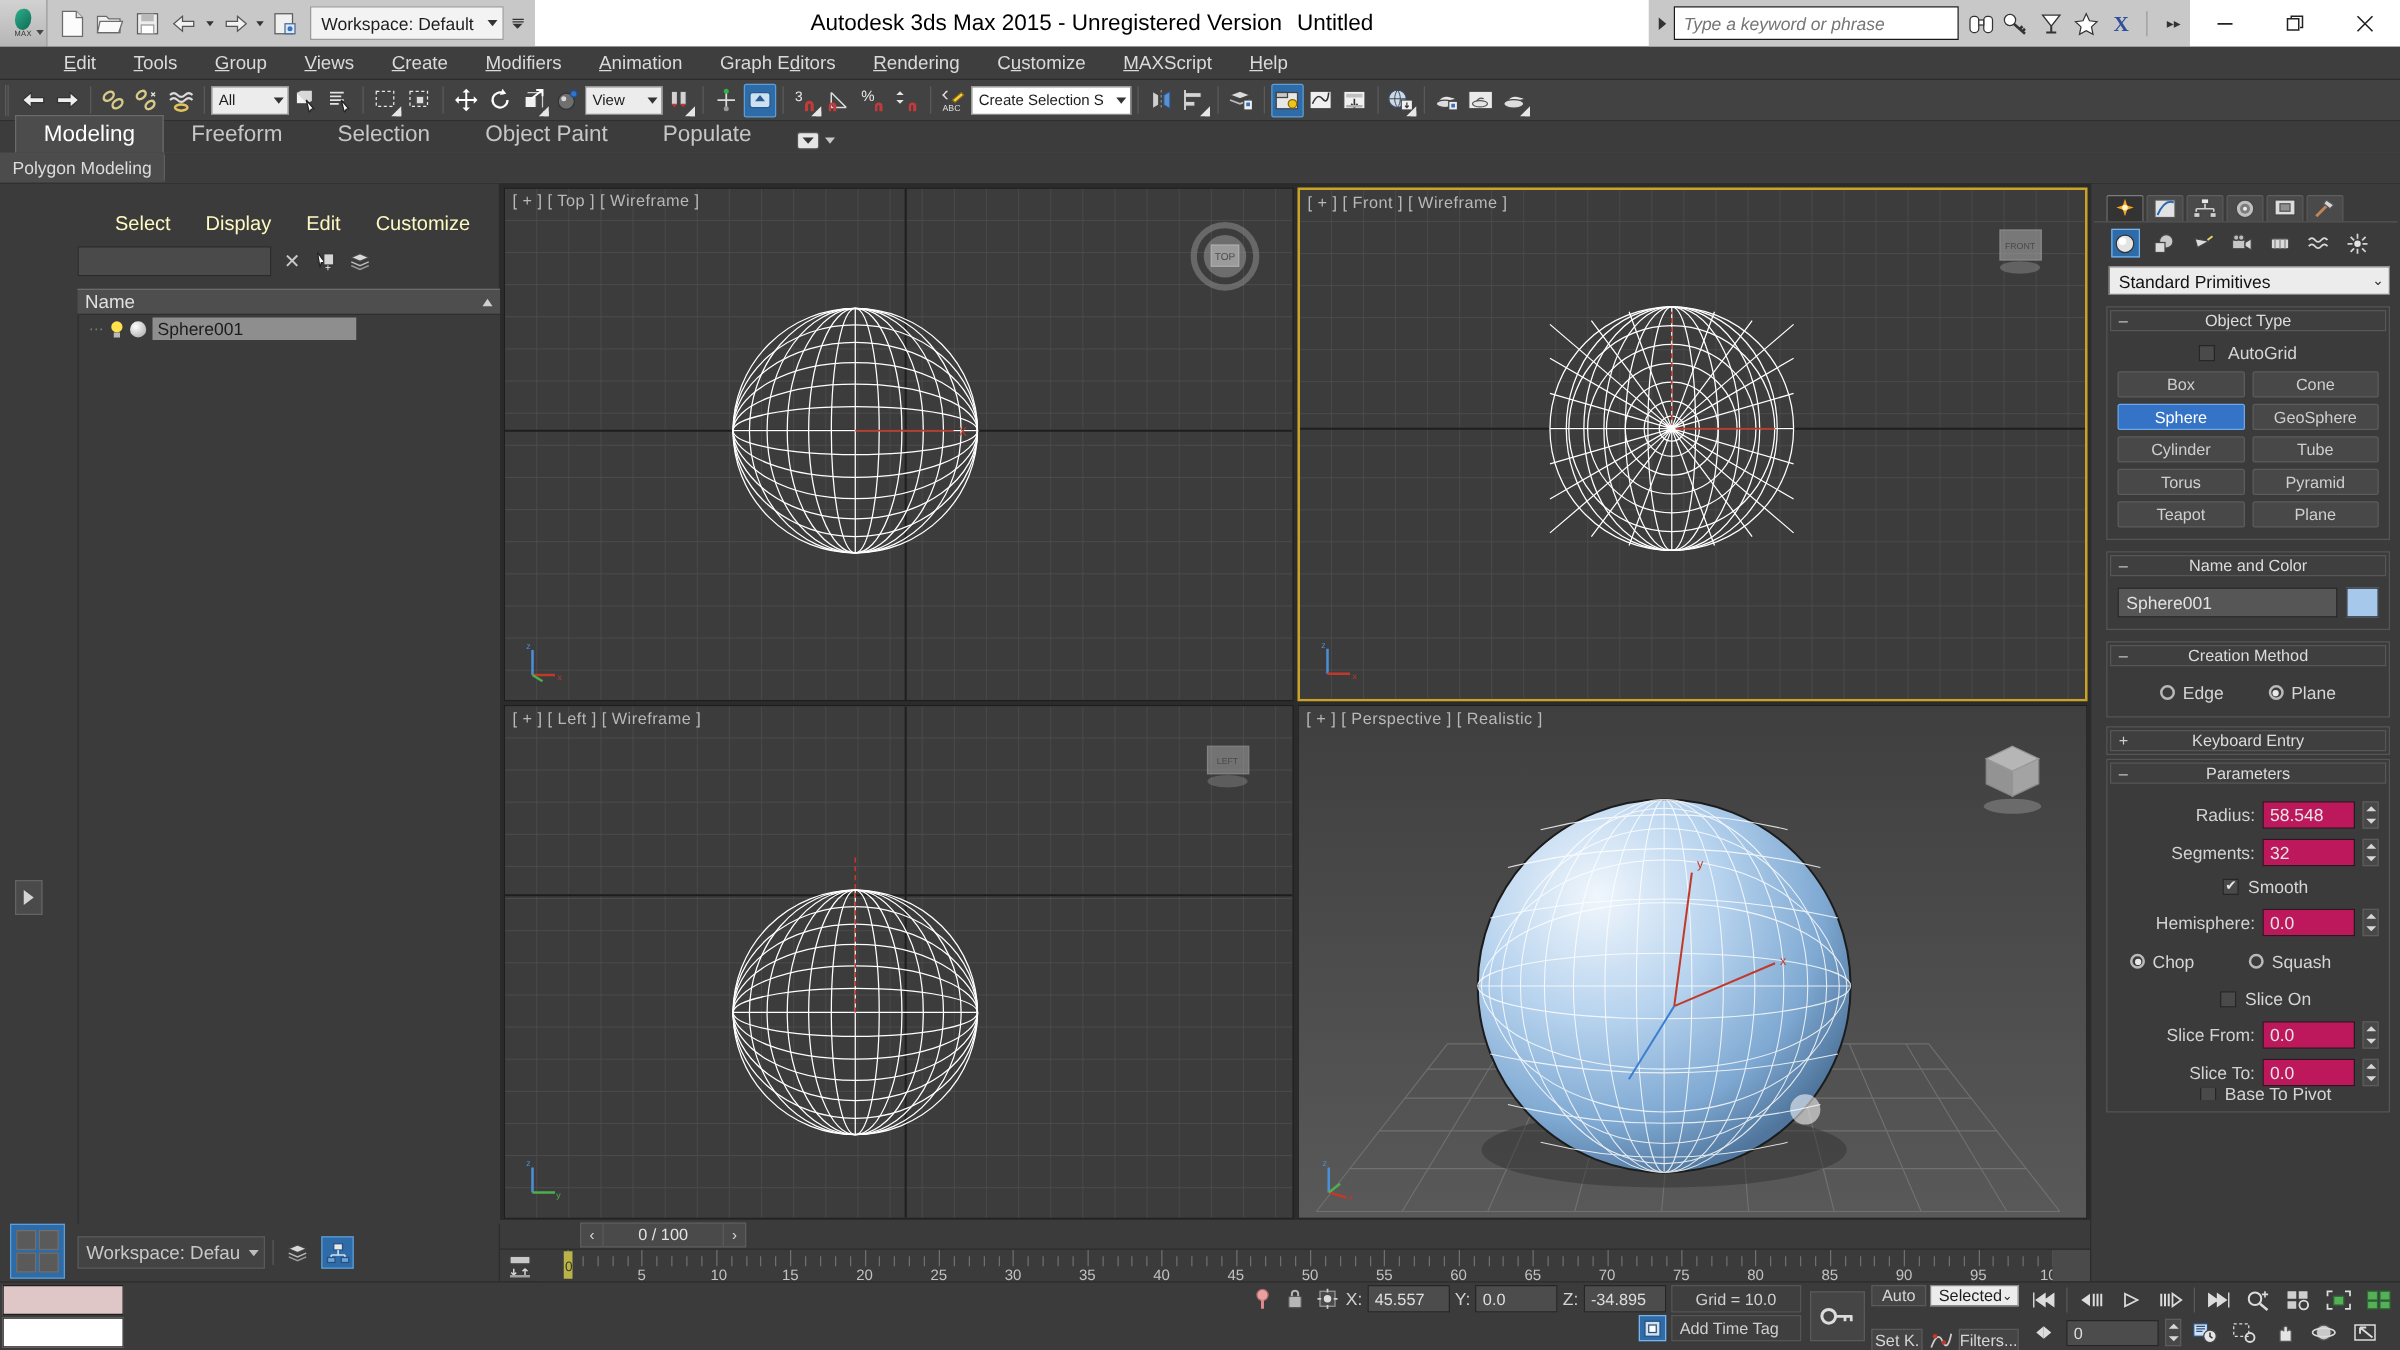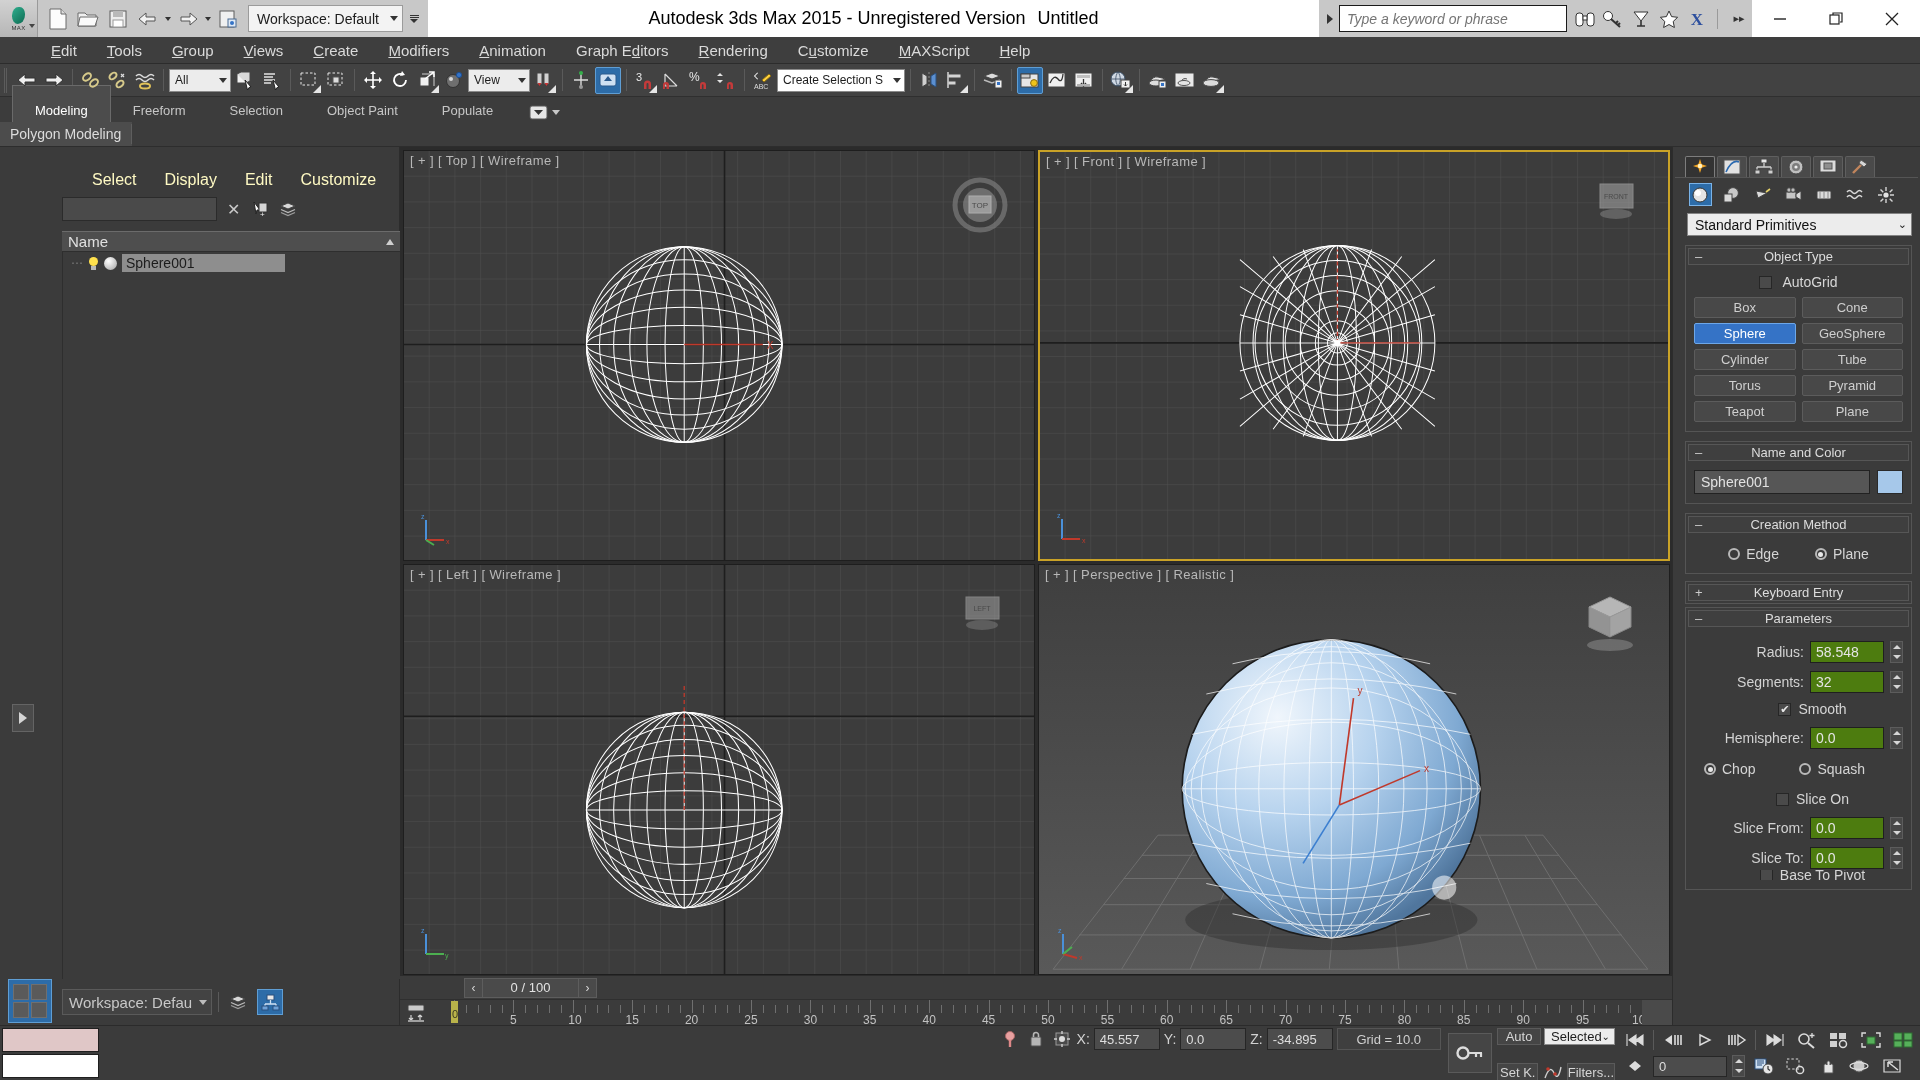--- a/index.html
+++ b/index.html
@@ -65,21 +65,21 @@
   .tsep { width:1px;height:22px;background:#5a5a5a;margin:0 4px; }
   .tsel { width:62px;height:23px; background:#ececec;border:1px solid #8a8a8a; display:flex;align-items:center;padding:0 3px 0 5px; color:#1c1c1c;font-size:12px;}
   .tsel .dn{ margin-left:auto; border-left:4px solid transparent;border-right:4px solid transparent;border-top:5px solid #333;}
   .tsel.wide{ width:128px; }
   .tsel.view{ width:62px; }
   .flyc { position:absolute; right:1px; bottom:1px; width:0;height:0;border-left:4px solid transparent;border-top:4px solid transparent;border-right:4px solid #e6e6e6;border-bottom:4px solid #e6e6e6;}
 
   
   .ribbon { background:#3c3c3c; flex:0 0 49px; border-bottom:1px solid #2d2d2d;}
   .rib-tabs { height:25px; display:flex; align-items:flex-end; padding-left:12px; gap:0; }
-  .rib-tab { padding:17px 22px 4px; font-size:13px; color:#c6c6c6; }
+  .rib-tab { padding:4px 22px 4px; font-size:18px; color:#c6c6c6; }
   .rib-tab.active { background:#4c4c4c; color:#fff; border-top:1px solid #6a6a6a;border-left:1px solid #6a6a6a;border-right:1px solid #6a6a6a; }
   .rib-dd { margin-left:14px; display:flex;align-items:center;gap:4px; padding-bottom:2px;}
   .rib-panel { height:24px; display:flex; align-items:center; background:#4c4c4c;}
   .rib-pbtn { padding:2px 10px; font-size:14px; color:#dcdcdc; background:#4c4c4c; border-right:1px solid #5e5e5e;}
   .rib-rest { flex:1; height:24px; background:#3c3c3c;}
 
   
   .bodyrow { flex:1; display:flex; min-height:0; }
 
   
@@ -165,21 +165,21 @@
   .pbtn.on { background:#3573c6; border-color:#6da7e8; color:#fff;}
   .nc-row { display:flex; gap:7px; align-items:center;}
   .nc-in { flex:1; height:24px; background:#565656; border:1px solid #222; display:flex;align-items:center;padding:0 6px; font-size:14px; color:#e2e2e2;}
   .nc-sw { width:26px;height:24px; background:#a6c8ea; border:1px solid #2a2a2a;}
   .radio-row { display:flex; gap:36px; justify-content:center; align-items:center; padding:4px 0 2px;}
   .radio { display:flex; align-items:center; gap:6px; font-size:14px; color:#d5d5d5;}
   .rdot { width:12px;height:12px;border-radius:50%; background:#3b3b3b; border:2px solid #b9b9b9; display:flex;align-items:center;justify-content:center;}
   .rdot.on:after{ content:""; width:5px;height:5px;border-radius:50%;background:#e8e8e8;}
   .prow { display:flex; align-items:center; justify-content:flex-end; gap:6px; margin-bottom:8px;}
   .plab { font-size:14px; color:#d2d2d2; }
-  .pin { width:74px;height:22px; background:#4d7c0f;border:1px solid #1f1f1f; display:flex;align-items:center;padding:0 5px;font-size:14px;color:#e5e5e5;}
+  .pin { width:74px;height:22px; background:#be185d;border:1px solid #1f1f1f; display:flex;align-items:center;padding:0 5px;font-size:14px;color:#e5e5e5;}
   .spin { width:13px;height:22px; background:#484848; border:1px solid #5c5c5c; display:flex;flex-direction:column; }
   .spin div{ flex:1; display:flex;align-items:center;justify-content:center; }
   .spin i.up{ border-left:4px solid transparent;border-right:4px solid transparent;border-bottom:4px solid #d6d6d6;}
   .spin i.dn{ border-left:4px solid transparent;border-right:4px solid transparent;border-top:4px solid #d6d6d6;}
   .ctr-chk { display:flex; align-items:center; justify-content:center; gap:7px; font-size:14px; color:#d5d5d5; margin:4px 0 10px;}
   .ctr-chk.ind { justify-content:center; padding-left:28px;}
 
   
   .statusarea { height:55px; background:#3b3b3b; display:flex; border-top:1px solid #2b2b2b; flex:0 0 55px;}
   .st-swatches { width:108px; display:flex; flex-direction:column; padding:2px; gap:2px;}
@@ -1387,20 +1387,31 @@
         <span class="coord">
           <span class="cl">Y:</span>
           <span class="cv">0.0</span>
         </span>
         <span class="coord">
           <span class="cl">Z:</span>
           <span class="cv">-34.895</span>
         </span>
         <span class="gridlbl">Grid = 10.0</span>
       </div>
+      <div class="st-coords" style="justify-content:flex-end">
+        <span class="addtag">
+          <span class="ab">
+            <svg width="16" height="16" viewBox="0 0 16 16">
+                <rect x="2" y="2" width="12" height="12" fill="#cfe0f2" stroke="#2a4f7c"></rect>
+                <rect x="5" y="5" width="6" height="6" fill="#fff" stroke="#2a4f7c"></rect>
+              </svg>
+          </span>
+          <span class="at">Add Time Tag</span>
+        </span>
+      </div>
     </div>
     <div class="keybox">
       <div class="keyb">
         <svg width="32" height="18" viewBox="0 0 32 18">
             <circle cx="9" cy="9" r="5.5" fill="none" stroke="#dcdcdc" stroke-width="2.4"></circle>
             <path d="M14 9h14M22 9v4M27 9v4" stroke="#dcdcdc" stroke-width="2.2" fill="none"></path>
           </svg>
       </div>
     </div>
     <div class="animblk">

